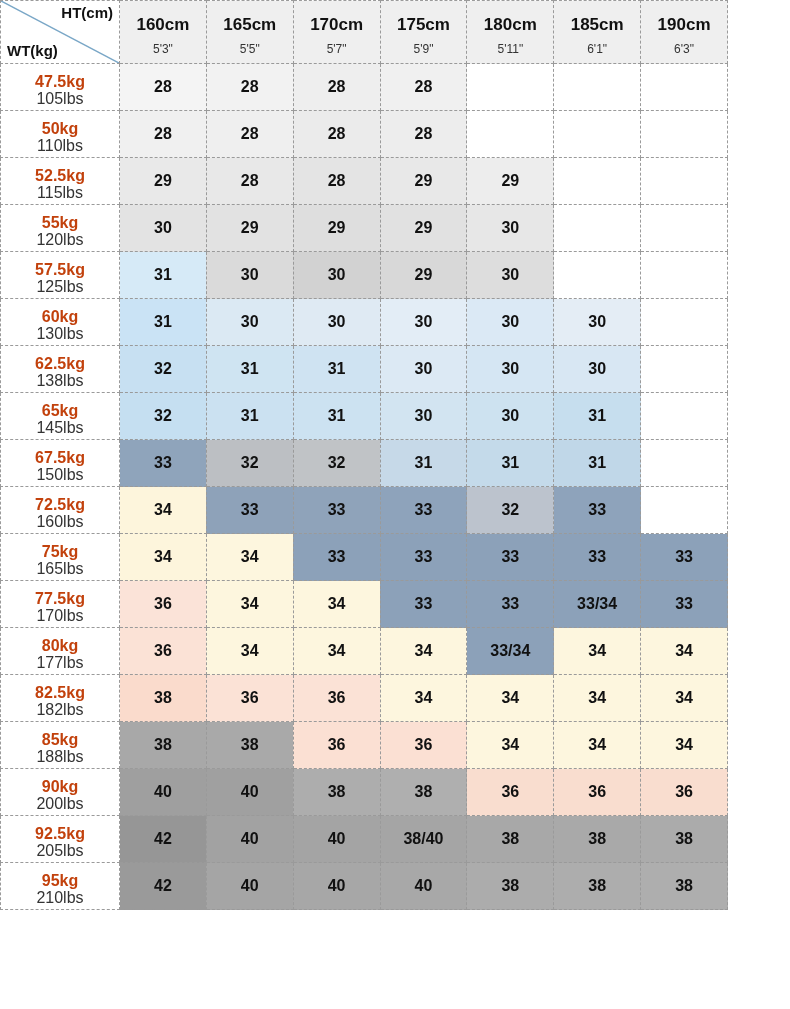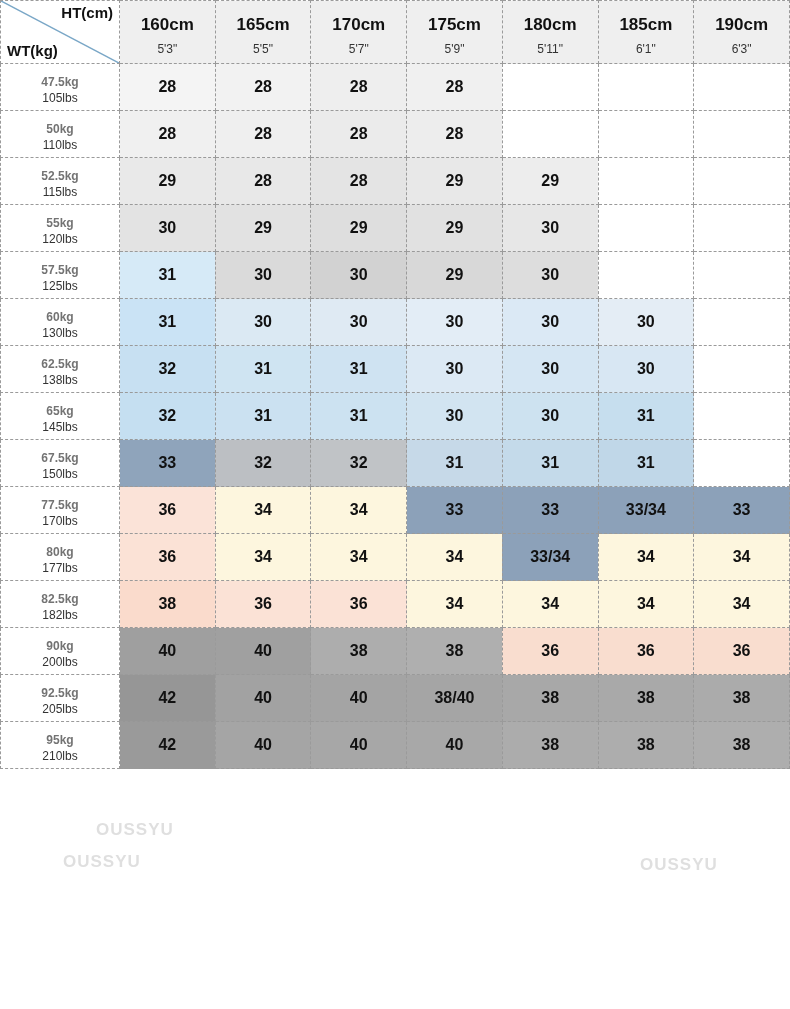--- a/index.html
+++ b/index.html
@@ -10,21 +10,21 @@
   body {
     width: 790px;
     height: 1009px;
     font-family: "Liberation Sans", sans-serif;
     color: #1a1a1a;
     position: relative;
     overflow: hidden;
   }
   #size-table {
     border-collapse: collapse;
-    width: 790px;
+    width: 728px;
     table-layout: fixed;
     position: relative;
     z-index: 2;
   }
   #size-table td, #size-table th {
     border: 1px dashed #9a9a9a;
     padding: 0;
     margin: 0;
     text-align: center;
     vertical-align: middle;
@@ -79,29 +79,29 @@
     line-height: 16px;
     padding-top: 6px;
     color: #333;
   }
   .row-head {
     height: 46px;
     background: #ffffff;
     border-left: 1px solid #4a4a4a;
   }
   .rh-kg {
-    font-size: 12px;
+    font-size: 16px;
     font-weight: bold;
     display: block;
     line-height: 18px;
     padding-top: 4px;
-    color: #737373;
+    color: #c2410c;
   }
   .rh-lb {
-    font-size: 12px;
+    font-size: 16px;
     font-weight: normal;
     display: block;
     line-height: 15px;
     color: #333;
   }
   .cell {
     height: 46px;
     font-size: 16px;
     font-weight: bold;
     color: #111;
@@ -284,20 +284,46 @@
         <td class="cell" style="background: rgb(143, 164, 187);">33</td>
         <td class="cell" style="background: rgb(188, 191, 195);">32</td>
         <td class="cell" style="background: rgb(192, 195, 198);">32</td>
         <td class="cell" style="background: rgb(198, 217, 232);">31</td>
         <td class="cell" style="background: rgb(196, 218, 234);">31</td>
         <td class="cell" style="background: rgb(192, 215, 232);">31</td>
         <td class="cell" style="background: rgb(255, 255, 255);"></td>
       </tr>
       <tr>
         <th class="row-head">
+          <span class="rh-kg">72.5kg</span>
+          <span class="rh-lb">160lbs</span>
+        </th>
+        <td class="cell" style="background: rgb(253, 245, 220);">34</td>
+        <td class="cell" style="background: rgb(142, 162, 185);">33</td>
+        <td class="cell" style="background: rgb(143, 163, 186);">33</td>
+        <td class="cell" style="background: rgb(142, 163, 187);">33</td>
+        <td class="cell" style="background: rgb(188, 195, 205);">32</td>
+        <td class="cell" style="background: rgb(142, 163, 187);">33</td>
+        <td class="cell" style="background: rgb(255, 255, 255);"></td>
+      </tr>
+      <tr>
+        <th class="row-head">
+          <span class="rh-kg">75kg</span>
+          <span class="rh-lb">165lbs</span>
+        </th>
+        <td class="cell" style="background: rgb(253, 245, 220);">34</td>
+        <td class="cell" style="background: rgb(253, 246, 222);">34</td>
+        <td class="cell" style="background: rgb(140, 161, 185);">33</td>
+        <td class="cell" style="background: rgb(140, 161, 185);">33</td>
+        <td class="cell" style="background: rgb(140, 161, 185);">33</td>
+        <td class="cell" style="background: rgb(140, 161, 185);">33</td>
+        <td class="cell" style="background: rgb(140, 161, 185);">33</td>
+      </tr>
+      <tr>
+        <th class="row-head">
           <span class="rh-kg">77.5kg</span>
           <span class="rh-lb">170lbs</span>
         </th>
         <td class="cell" style="background: rgb(251, 227, 216);">36</td>
         <td class="cell" style="background: rgb(253, 246, 222);">34</td>
         <td class="cell" style="background: rgb(253, 246, 222);">34</td>
         <td class="cell" style="background: rgb(140, 161, 185);">33</td>
         <td class="cell" style="background: rgb(140, 161, 185);">33</td>
         <td class="cell" style="background: rgb(140, 161, 185);">33/34</td>
         <td class="cell" style="background: rgb(140, 161, 185);">33</td>
@@ -317,20 +343,33 @@
       </tr>
       <tr>
         <th class="row-head">
           <span class="rh-kg">82.5kg</span>
           <span class="rh-lb">182lbs</span>
         </th>
         <td class="cell" style="background: rgb(250, 219, 204);">38</td>
         <td class="cell" style="background: rgb(251, 226, 214);">36</td>
         <td class="cell" style="background: rgb(251, 226, 214);">36</td>
         <td class="cell" style="background: rgb(253, 246, 222);">34</td>
+        <td class="cell" style="background: rgb(253, 246, 222);">34</td>
+        <td class="cell" style="background: rgb(253, 246, 222);">34</td>
+        <td class="cell" style="background: rgb(253, 246, 222);">34</td>
+      </tr>
+      <tr>
+        <th class="row-head">
+          <span class="rh-kg">85kg</span>
+          <span class="rh-lb">188lbs</span>
+        </th>
+        <td class="cell" style="background: rgb(168, 168, 168);">38</td>
+        <td class="cell" style="background: rgb(169, 169, 169);">38</td>
+        <td class="cell" style="background: rgb(251, 224, 211);">36</td>
+        <td class="cell" style="background: rgb(251, 224, 211);">36</td>
         <td class="cell" style="background: rgb(253, 246, 222);">34</td>
         <td class="cell" style="background: rgb(253, 246, 222);">34</td>
         <td class="cell" style="background: rgb(253, 246, 222);">34</td>
       </tr>
       <tr>
         <th class="row-head">
           <span class="rh-kg">90kg</span>
           <span class="rh-lb">200lbs</span>
         </th>
         <td class="cell" style="background: rgb(159, 159, 159);">40</td>

